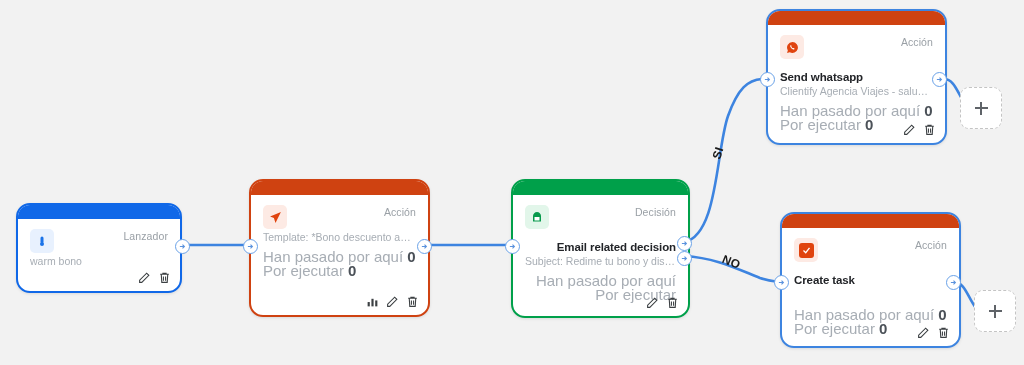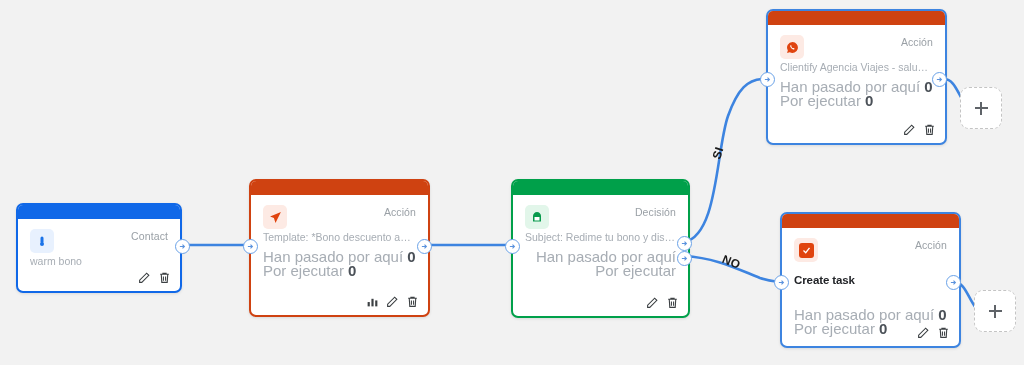--- a/index.html
+++ b/index.html
@@ -27,21 +27,21 @@
     left: 0; top: 0;
     width: 1024px;
     height: 365px;
     overflow: visible;
   }
 
   
   .node {
     position: absolute;
     background: #ffffff;
-    border-radius: 7px;
+    border-radius: 14px;
     box-sizing: border-box;
     overflow: hidden;
     box-shadow: 0 1px 3px rgba(0,0,0,0.10);
   }
   .node .bar {
     height: 14px;
     width: 100%;
   }
   .node .body {
     position: relative;
@@ -197,21 +197,21 @@
   <div class="node trigger" style="left:16px; top:203px; width:166px; height:90px;">
     <div class="bar"></div>
     <div class="body">
       <div class="row-top">
         <span class="glyph blue">
           <svg width="12" height="12" viewBox="0 0 24 24" fill="#1a73e8">
             <rect x="9" y="3" width="6" height="13" rx="3"></rect>
             <circle cx="12" cy="18" r="4"></circle>
           </svg>
         </span>
-        <span class="type-label">Contact</span>
+        <span class="type-label">Lanzador</span>
       </div>
       <div class="subtitle">warm bono</div>
       <div class="tools">
         <span class="ti">
           <svg class="ti" viewBox="0 0 24 24" fill="none" stroke="#3c4043" stroke-width="2">
             <path d="M3 21v-4L16 4l4 4L7 21H3z"></path>
           </svg>
         </span>
         <span class="ti">
           <svg class="ti" viewBox="0 0 24 24" fill="none" stroke="#3c4043" stroke-width="2">
@@ -280,20 +280,21 @@
     <div class="body">
       <div class="row-top">
         <span class="glyph green">
           <svg width="12" height="12" viewBox="0 0 24 24" fill="#089a4c">
             <path d="M12 2C7.6 2 4 5.6 4 10v11h16V10c0-4.4-3.6-8-8-8z"></path>
             <rect x="7" y="12" width="10" height="7" fill="#ffffff"></rect>
           </svg>
         </span>
         <span class="type-label">Decisión</span>
       </div>
+      <div class="title">Email related decision</div>
       <div class="subtitle">Subject: Redime tu bono y disfruta d…</div>
       <div class="stats">
         <div><span>Han pasado por aquí</span> <b></b></div>
         <div><span>Por ejecutar</span> <b></b></div>
       </div>
       <div class="tools">
         <span class="ti">
           <svg class="ti" viewBox="0 0 24 24" fill="none" stroke="#3c4043" stroke-width="2">
             <path d="M3 21v-4L16 4l4 4L7 21H3z"></path>
           </svg>
@@ -327,20 +328,21 @@
     <div class="body">
       <div class="row-top">
         <span class="glyph red">
           <svg width="13" height="13" viewBox="0 0 24 24" fill="#e0440f">
             <path d="M12 2a10 10 0 00-8.6 15.1L2 22l5-1.3A10 10 0 1012 2z"></path>
             <path d="M8.5 7.5c.4-.2 1 .1 1.2.6l.6 1.4c.2.5-.2.9-.5 1.2.6 1.2 1.5 2 2.6 2.6.3-.3.7-.7 1.2-.5l1.4.6c.5.2.8.8.6 1.2-.3.8-1.2 1.3-2 1.1-2.9-.7-5.2-3-5.9-5.9-.2-.8.2-1.7 1-2.1z" fill="#ffffff"></path>
           </svg>
         </span>
         <span class="type-label">Acción</span>
       </div>
+      <div class="title">Send whatsapp</div>
       <div class="subtitle">Clientify Agencia Viajes - saludo_01</div>
       <div class="stats">
         <div><span>Han pasado por aquí</span> <b>0</b></div>
         <div><span>Por ejecutar</span> <b>0</b></div>
       </div>
       <div class="tools">
         <span class="ti">
           <svg class="ti" viewBox="0 0 24 24" fill="none" stroke="#3c4043" stroke-width="2">
             <path d="M3 21v-4L16 4l4 4L7 21H3z"></path>
           </svg>

